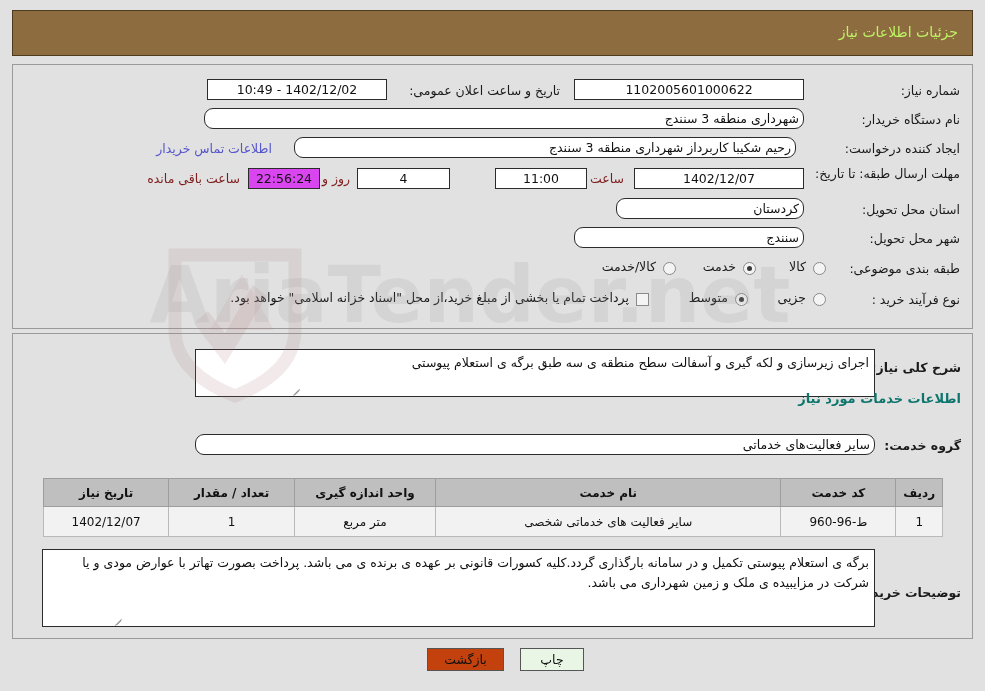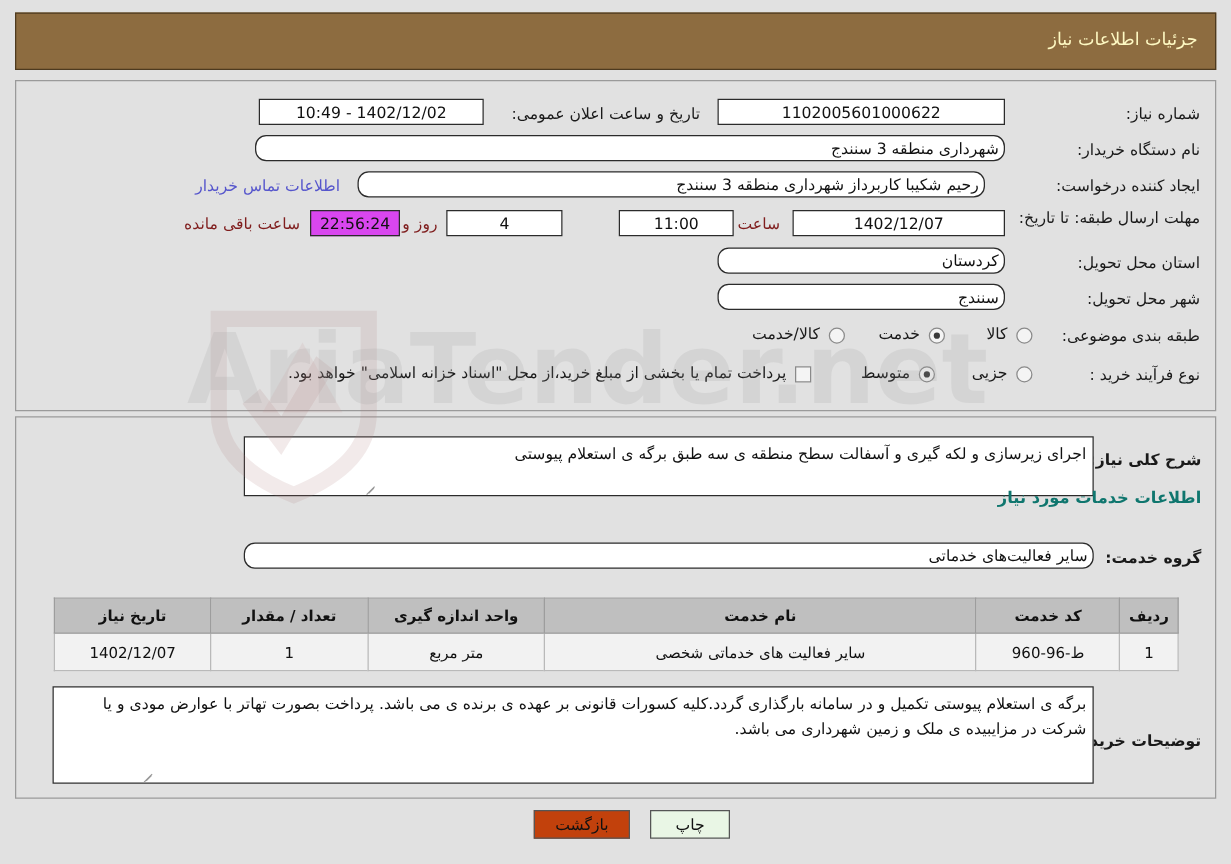--- a/index.html
+++ b/index.html
@@ -30,21 +30,21 @@
     position: absolute;
     left: 12px; top: 10px;
     width: 961px; height: 46px;
     background: #8d6c40;
     border: 1px solid #4d3a1f;
     box-sizing: border-box;
   }
   .header-title {
     position: absolute;
     right: 14px; top: 13px;
-    color: #fef9c3;
+    color: #bef264;
     font-size: 14px;
     letter-spacing: 0.2px;
   }
 
   
   .panel {
     position: absolute;
     box-sizing: border-box;
     background: #e1e1e1;
     border: 1px solid #9a9a9a;
@@ -230,34 +230,34 @@
     <div class="lbl" style="right:12px; top:18px;">شماره نیاز:</div>
     <div class="fld center" style="right:168px; top:14px; width:230px;">1102005601000622</div>
 
     <div class="lbl" style="right:412px; top:18px;">تاریخ و ساعت اعلان عمومی:</div>
     <div class="fld center" style="right:585px; top:14px; width:180px;">1402/12/02 - 10:49</div>
 
     <div class="lbl" style="right:12px; top:47px;">نام دستگاه خریدار:</div>
     <div class="fld right" style="right:168px; top:43px; width:600px;">شهرداری منطقه 3 سنندج</div>
 
     <div class="lbl" style="right:12px; top:76px;">ایجاد کننده درخواست:</div>
-    <div class="fld right" style="right:184px; top:72px; width:502px;">رحیم شکیبا کاربرداز شهرداری منطقه 3 سنندج</div>
+    <div class="fld right" style="right:176px; top:72px; width:502px;">رحیم شکیبا کاربرداز شهرداری منطقه 3 سنندج</div>
     <div class="link" style="right:700px; top:76px;">اطلاعات تماس خریدار</div>
 
     <div class="lbl" style="right:12px; top:100px; width:145px; line-height:17px; white-space:normal;">مهلت ارسال طبقه: تا تاریخ:</div>
     <div class="fld center" style="right:168px; top:103px; width:170px;">1402/12/07</div>
     <div class="midtext" style="right:348px; top:106px;">ساعت</div>
     <div class="fld center" style="right:385px; top:103px; width:92px;">11:00</div>
     <div class="fld center" style="right:522px; top:103px; width:93px;">4</div>
     <div class="midtext" style="right:622px; top:106px;">روز و</div>
     <div class="fld cream center" style="right:652px; top:103px; width:72px;">22:56:24</div>
     <div class="midtext" style="right:732px; top:106px;">ساعت باقی مانده</div>
 
     <div class="lbl" style="right:12px; top:137px;">استان محل تحویل:</div>
-    <div class="fld right" style="right:168px; top:133px; width:230px;">کردستان</div>
+    <div class="fld right" style="right:168px; top:133px; width:188px;">کردستان</div>
 
     <div class="lbl" style="right:12px; top:166px;">شهر محل تحویل:</div>
     <div class="fld right" style="right:168px; top:162px; width:230px;">سنندج</div>
 
     <div class="lbl" style="right:12px; top:196px;">طبقه بندی موضوعی:</div>
     <div class="radio" style="right:146px; top:197px;"></div>
     <div class="radio-lbl" style="right:166px; top:194px;">کالا</div>
     <div class="radio on" style="right:216px; top:197px;"></div>
     <div class="radio-lbl" style="right:236px; top:194px;">خدمت</div>
     <div class="radio" style="right:296px; top:197px;"></div>

